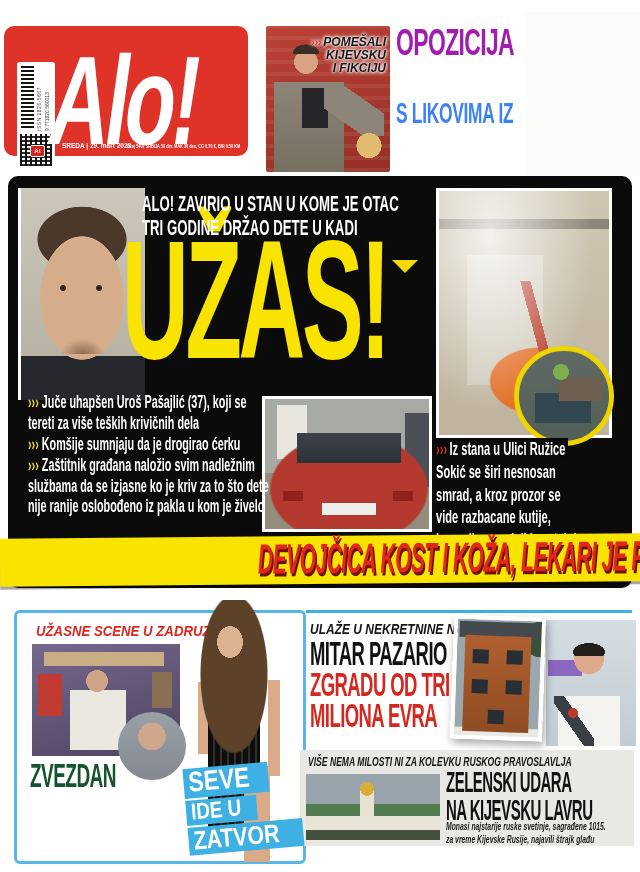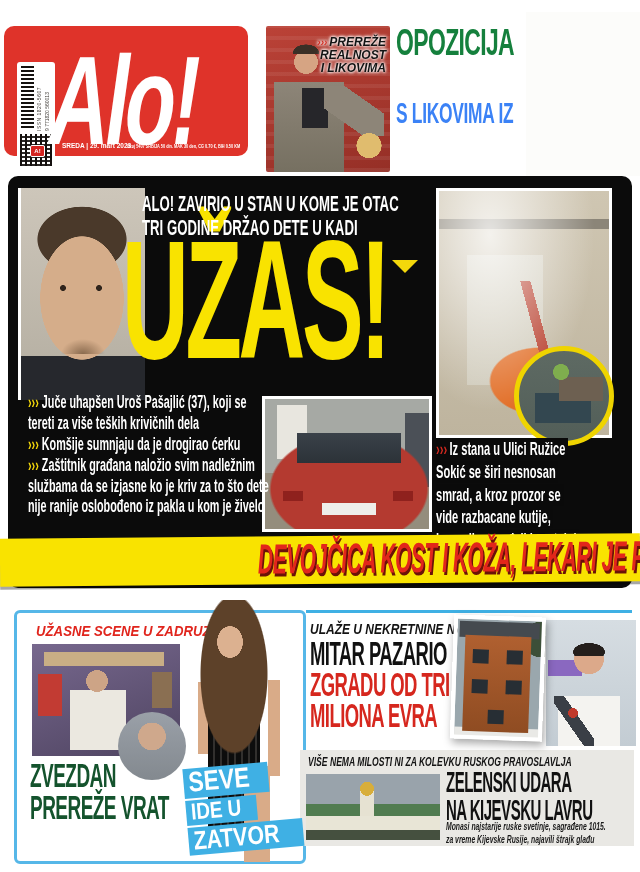--- a/index.html
+++ b/index.html
@@ -37,21 +37,21 @@
       radial-gradient(circle 12px at 50% 50%,#d6a483 98%,transparent) 26px 22px/28px 28px no-repeat,
       linear-gradient(35deg,transparent 30%,#8d8578 30% 70%,transparent 70%) 58px 60px/60px 50px no-repeat,
       linear-gradient(#26262a,#26262a) 36px 62px/26px 40px no-repeat,
       linear-gradient(#8d8578,#767061) 8px 56px/70px 90px no-repeat,
       repeating-linear-gradient(0deg,rgba(255,255,255,.07) 0 4px,transparent 4px 12px),
       linear-gradient(160deg,#bb4237,#952f26);}
   #press-kicker{left:288px;top:36px;width:98px;text-align:right;font-weight:bold;font-style:italic;
     font-size:12px;line-height:1.1;color:#141414;
     text-shadow:0 0 3px #fff,0 0 3px #fff,0 0 4px #fff;}
   #press-kicker .chev{color:#d42a20;font-size:10px;margin-right:2px;}
-  #top-red{left:396px;top:26px;color:#15803d;font-weight:bold;font-size:37px;line-height:.9;}
+  #top-red{left:396px;top:26px;color:#a21caf;font-weight:bold;font-size:37px;line-height:.9;}
   #top-red .cond{--sx:.62;letter-spacing:-1px;}
   #top-black{left:396px;top:100px;color:#3b82f6;font-weight:bold;font-size:29px;line-height:.95;}
   #top-black .cond{--sx:.6;letter-spacing:-.5px;}
   #photo-speaker{left:526px;top:12px;width:114px;height:164px;
     background:
       linear-gradient(#333,#333) 40px 52px/22px 2px no-repeat,
       radial-gradient(ellipse 17px 10px at 50% 95%,#8d8d89 98%,transparent) 31px 18px/38px 20px no-repeat,
       radial-gradient(ellipse 15px 19px at 50% 50%,#d9a98b 98%,transparent) 32px 28px/36px 44px no-repeat,
       radial-gradient(circle 8px at 50% 50%,#d9a98b 97%,transparent) 0px 42px/20px 20px no-repeat,
       linear-gradient(-25deg,transparent 35%,#7c5d3e 35% 65%,transparent 65%) -6px 40px/70px 54px no-repeat,
@@ -215,23 +215,23 @@
         <div id="qr-chip" class="abs">A!</div>
       </div>
     </div>
     <div id="logo" class="abs">Alo!</div>
     <div id="mast-date" class="abs">SREDA | 29. mart 2023.</div>
     <div id="mast-issue" class="abs"><span class="cond-r" style="--sx:.7">Broj 5407 SRBIJA 50 din. MAK 30 den, CG 0.70 €, BIH 0.50 KM</span></div>
   </div>
 
   <div id="photo-press" class="abs"></div>
   <div id="press-kicker" class="abs">
-    <div><span class="chev">›››</span><span>PREREŽE</span></div>
-    <div>REALNOST</div>
-    <div>I LIKOVIMA</div>
+    <div><span class="chev">›››</span><span>POMEŠALI</span></div>
+    <div>KIJEVSKU</div>
+    <div>I FIKCIJU</div>
   </div>
 
   <div id="top-red" class="abs">
     <div><span class="cond">OPOZICIJA</span></div>
   </div>
   <div id="top-black" class="abs">
     <div><span class="cond">S LIKOVIMA IZ</span></div>
   </div>
   <div id="photo-speaker" class="abs"></div>
 
@@ -268,21 +268,20 @@
   </div>
 
   <div id="blue-line" class="abs"></div>
 
   <div id="card-zadruga" class="abs"></div>
   <div id="zadruga-kicker" class="abs"><span class="cond">UŽASNE SCENE U ZADRUZI</span></div>
   <div id="photo-zadruga" class="abs"></div>
   <div id="zadruga-circle" class="abs"></div>
   <div id="zadruga-headline" class="abs">
     <div><span class="cond">ZVEZDAN</span></div>
-    <div><span class="cond">PREREŽE VRAT</span></div>
   </div>
 
   <div id="photo-seve" class="abs"></div>
   <div id="seve-label" class="abs">
     <span class="chip c0">
         <span class="cond">SEVE</span>
       </span>
     <span class="chip c1">
         <span class="cond">IDE U</span>
       </span>

